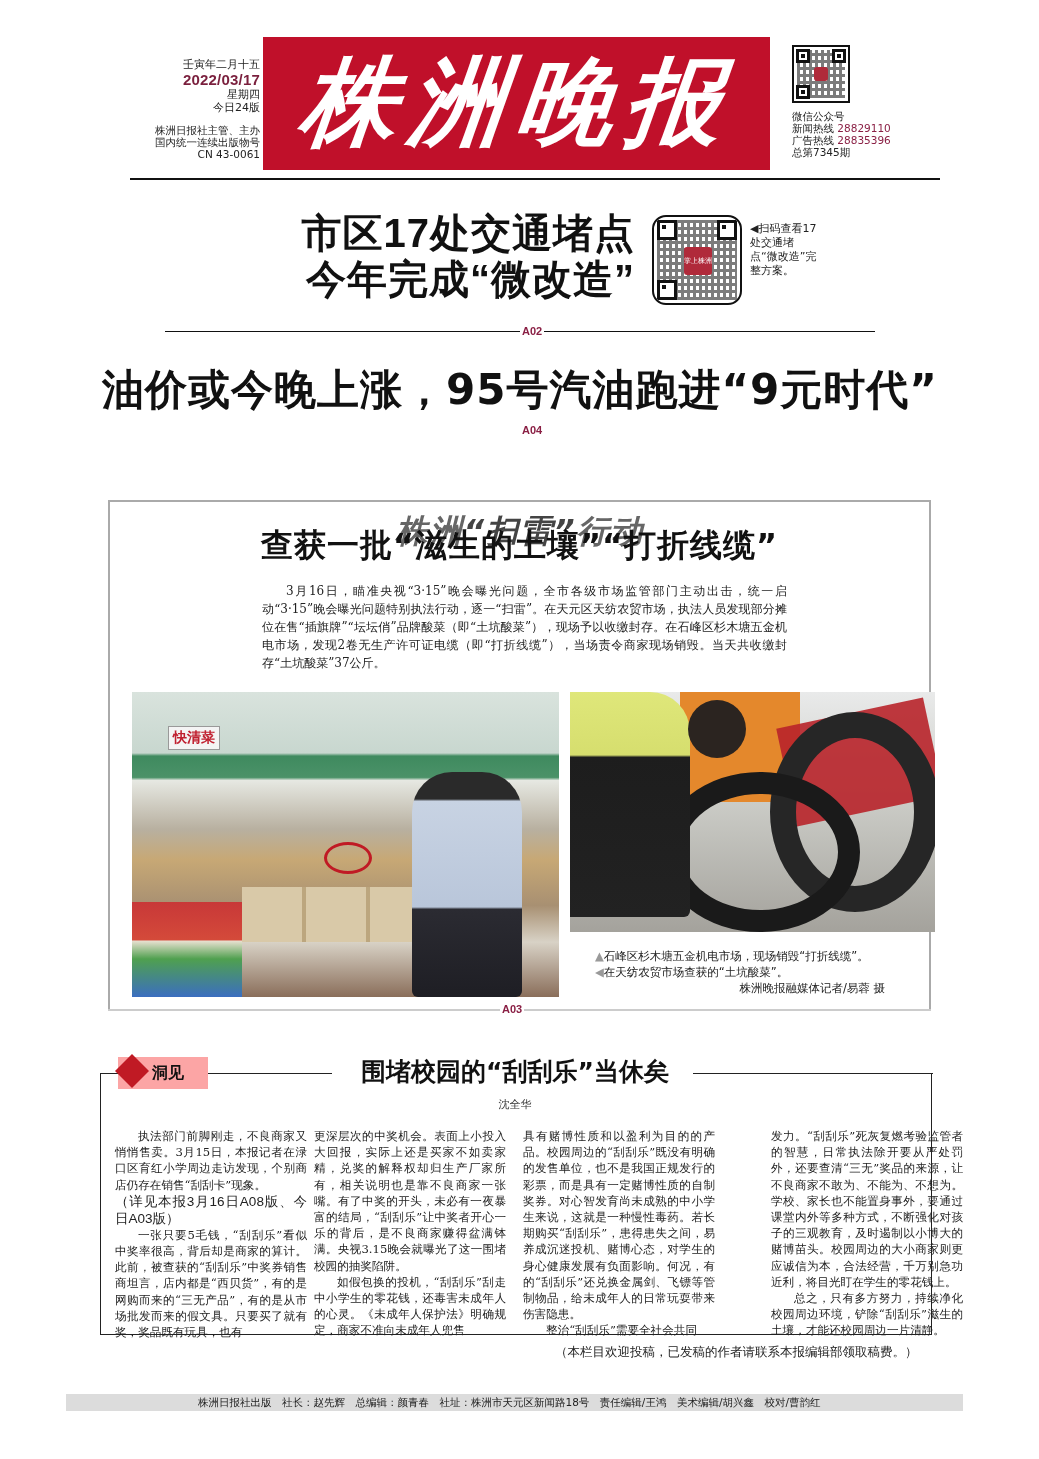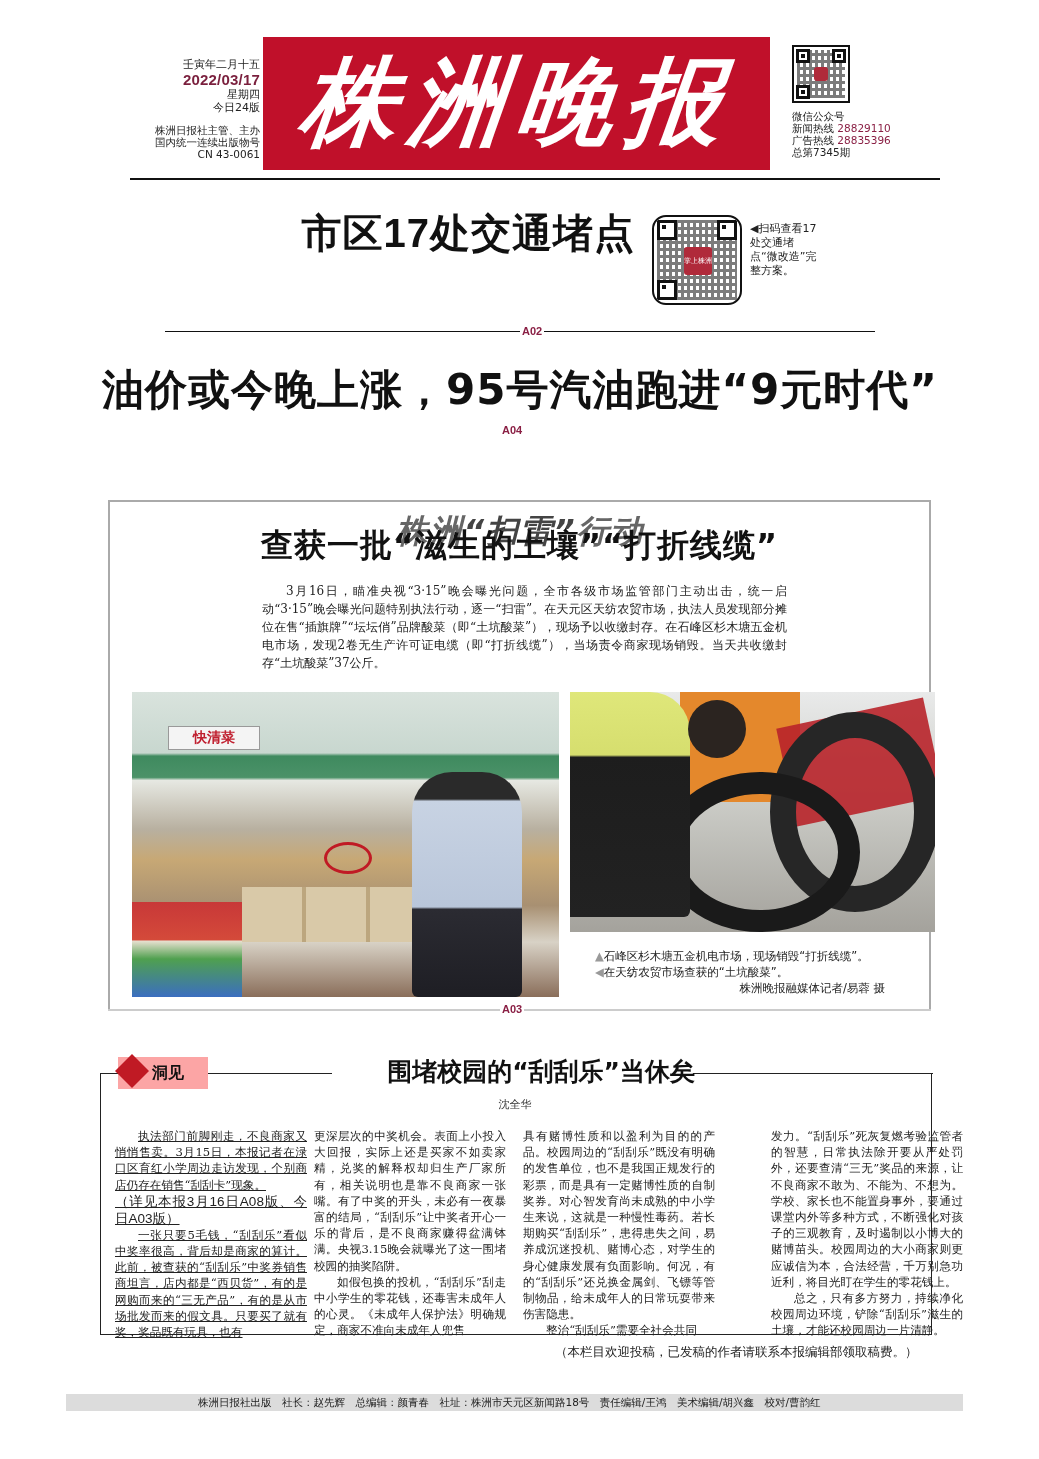--- a/index.html
+++ b/index.html
@@ -28,34 +28,34 @@
     .mast-right .hot { color: #8a1f44; }
 
     
     .h1 { left: 225px; top: 210px; font-size: 40px; font-weight: bold; line-height: 46px; text-align: right; width: 410px; letter-spacing: 1px; font-family: Liberation Sans, sans-serif; }
     .qr-note { left: 750px; top: 222px; width: 70px; font-size: 11px; line-height: 14px; color: #222; }
     .page-ref { font-size: 11px; color: #8a1f44; font-weight: bold; font-family: "Liberation Sans", sans-serif; background: #fff; padding: 0 2px; }
     .ref-line { left: 165px; top: 331px; width: 710px; height: 1px; background: #111; }
     .ref-a02 { left: 520px; top: 325px; }
 
     .h2 { left: 80px; top: 364px; width: 880px; text-align: center; font-size: 42px; font-weight: bold; letter-spacing: 1px; line-height: 52px; }
-    .ref-a04 { left: 500px; top: 424px; }
+    .ref-a04 { left: 520px; top: 424px; }
 
     
     .box { left: 108px; top: 500px; width: 823px; height: 510px; border: 2px solid #aaa; border-bottom: none; }
     .box-bottom { left: 108px; top: 1009px; width: 823px; height: 2px; background: #ccc; }
     .kicker { left: 360px; top: 478px; width: 320px; height: 44px; background: #fff; display: flex; align-items: center; justify-content: center; font-size: 32px; font-weight: bold; font-style: italic; color: #666; letter-spacing: 2px; margin-top: 32px; }
     .kicker .q { color: #444; }
     .box-title { left: 108px; top: 525px; width: 823px; text-align: center; font-size: 32px; font-weight: bold; line-height: 40px; letter-spacing: 1px; }
     .lede { left: 262px; top: 582px; width: 525px; font-family: "DejaVu Serif", serif; font-size: 12px; line-height: 18px; text-indent: 24px; color: #222; text-align: justify; }
     .photo { position: absolute; overflow: hidden; }
     .photo1 { left: 132px; top: 692px; width: 427px; height: 305px;
       background:
         linear-gradient(180deg, #d9e3dd 0%, #c8d7cf 20%, #3f8a5f 21%, #4b9268 28%, #e6e8e2 29%, #b8b0a0 45%, #c7a875 55%, #a89072 70%, #d8d2c6 82%, #8a6e5a 100%); }
-    .photo1 .sign { position: absolute; left: 36px; top: 34px; width: 92px; height: 24px; background: #f4f4f4; color: #c02030; font-size: 14px; font-weight: bold; display: flex; align-items: center; justify-content: center; border: 1px solid #999; }
+    .photo1 .sign { position: absolute; left: 36px; top: 34px; width: 52px; height: 24px; background: #f4f4f4; color: #c02030; font-size: 14px; font-weight: bold; display: flex; align-items: center; justify-content: center; border: 1px solid #999; }
     .photo1 .person { position: absolute; left: 280px; top: 80px; width: 110px; height: 225px; background: linear-gradient(180deg, #2a2a2a 0%, #2a2a2a 12%, #c8d3e3 13%, #b9c6da 60%, #2b2b32 61%, #1e1e24 100%); border-radius: 40px 40px 6px 6px; }
     .photo1 .circle { position: absolute; left: 192px; top: 150px; width: 48px; height: 32px; border: 3px solid #c01a24; border-radius: 50%; }
     .photo1 .crates { position: absolute; left: 110px; top: 195px; width: 190px; height: 55px; background: repeating-linear-gradient(90deg, #d9c9a8 0 60px, #bca67e 60px 64px); }
     .photo1 .boxes { position: absolute; left: 0; top: 210px; width: 110px; height: 95px; background: linear-gradient(180deg, #c83838 0%, #d44a3a 40%, #e8e0d0 41%, #4fa04f 60%, #3b6ec0 100%); }
     .photo2 { left: 570px; top: 692px; width: 365px; height: 240px;
       background: linear-gradient(180deg, #e9eaea 0%, #cfd0cb 40%, #a4a29c 100%); }
     .photo2 .man { position: absolute; left: 0; top: 0; width: 120px; height: 225px; background: linear-gradient(180deg, #dfe77a 0%, #d6de6e 28%, #1d1d1d 29%, #222 100%); border-radius: 0 40px 6px 0; }
     .photo2 .head { position: absolute; left: 118px; top: 8px; width: 58px; height: 58px; background: #2b2420; border-radius: 50%; }
     .photo2 .orange { position: absolute; left: 110px; top: 0; width: 120px; height: 110px; background: #e4882c; }
     .photo2 .coil { position: absolute; left: 90px; top: 80px; width: 200px; height: 160px; border: 22px solid #1a1a1a; border-radius: 50%; }
@@ -66,26 +66,26 @@
     .caption .credit { text-align: right; padding-right: 10px; }
     .ref-a03 { left: 500px; top: 1003px; }
 
     
     .col-frame { left: 100px; top: 1073px; width: 832px; height: 262px; border: 1px solid #222; border-top: none; }
     .col-topline-l { left: 100px; top: 1073px; width: 232px; height: 1px; background: #222; }
     .col-topline-r { left: 693px; top: 1073px; width: 240px; height: 1px; background: #222; }
     .col-tag { left: 118px; top: 1057px; width: 90px; height: 32px; background: #fca5a5; }
     .col-tag .diamond { position: absolute; left: 2px; top: 2px; width: 24px; height: 24px; background: #c01a24; transform: rotate(45deg); }
     .col-tag .label { position: absolute; left: 34px; top: 6px; font-size: 16px; font-weight: bold; font-family: "DejaVu Serif", serif; }
-    .col-title { left: 335px; top: 1053px; width: 360px; text-align: right; font-size: 25px; font-weight: bold; line-height: 38px; }
+    .col-title { left: 335px; top: 1053px; width: 360px; text-align: center; font-size: 25px; font-weight: bold; line-height: 38px; }
     .col-author { left: 335px; top: 1097px; width: 360px; text-align: center; font-size: 11px; color: #333; }
     .col-text { font-family: "DejaVu Serif", serif; font-size: 11.6px; line-height: 16.2px; color: #222; text-align: justify; width: 192px; position: absolute; }
     .col-text p { text-indent: 23px; }
     .col-text .sans { font-family: "Liberation Sans", sans-serif; font-size: 13.5px; text-indent: 0; line-height: 17px; }
-    .c1 { left: 115px; top: 1128px; text-decoration: underline; }
+    .c1 { left: 115px; top: 1128px; }
     .c2 { left: 314px; top: 1128px; }
     .c3 { left: 523px; top: 1128px; }
     .c4 { left: 731px; top: 1128px; margin-left: 40px; }
     .col-note { left: 555px; top: 1344px; width: 400px; font-size: 12.5px; color: #222; }
 
     
     .footer { left: 66px; top: 1394px; width: 897px; height: 17px; background: #dcdcdc; font-size: 10.5px; line-height: 17px; color: #222; padding-left: 132px; white-space: nowrap; }
   </style>
 </head>
 <body>
@@ -118,20 +118,21 @@
   <div>微信公众号</div>
   <div><span>新闻热线</span> <span class="hot">28829110</span></div>
   <div><span>广告热线</span> <span class="hot">28835396</span></div>
   <div>总第7345期</div>
 </div>
 
 <div class="abs mast-rule"></div>
 
 <div class="abs h1">
   <div>市区17处交通堵点</div>
+  <div>今年完成“微改造”</div>
 </div>
 
 <div class="qr" style="left:652px; top:215px; width:90px; height:90px;border-radius:14px;">
   <div class="pix"></div>
   <div class="corner" style="left:3px; top:3px; width:20px; height:20px;"></div>
   <div class="corner" style="right:3px; top:3px; width:20px; height:20px;"></div>
   <div class="corner" style="left:3px; bottom:3px; width:20px; height:20px;"></div>
   <div class="seal" style="left:30px; top:30px; width:28px; height:28px;">掌上株洲</div>
 </div>
 <div class="abs qr-note">◀扫码查看17处交通堵点“微改造”完整方案。</div>

